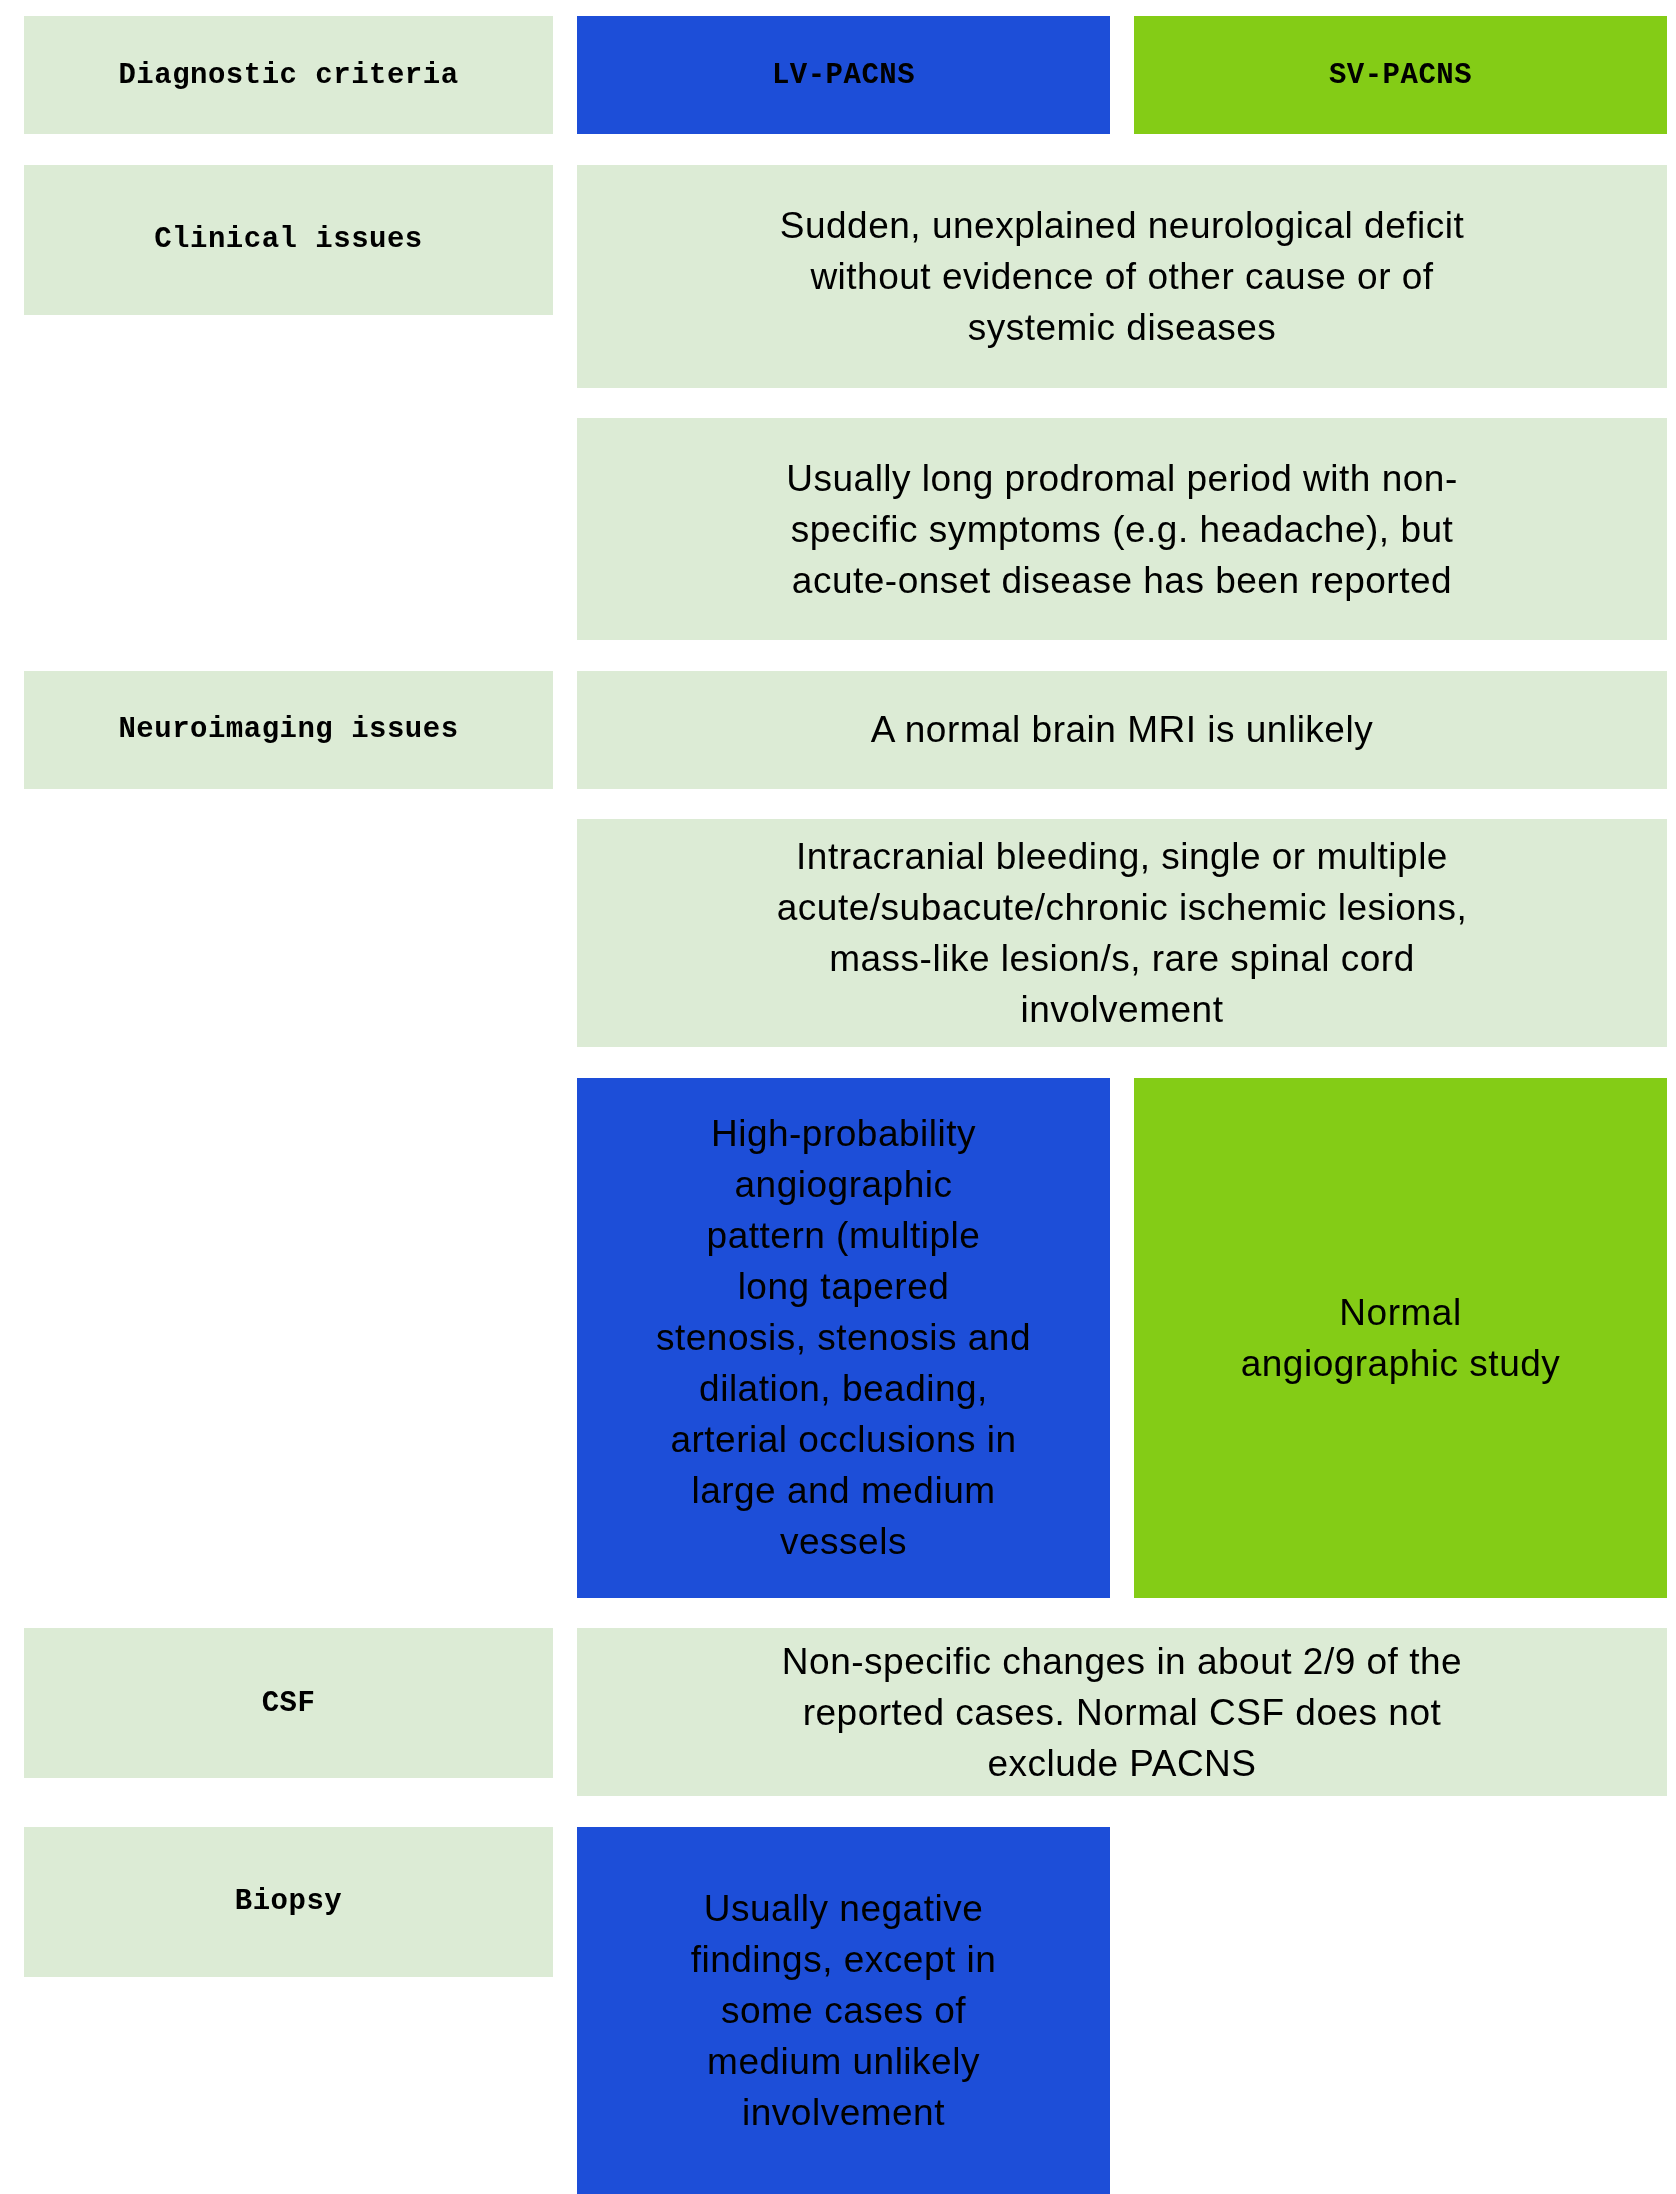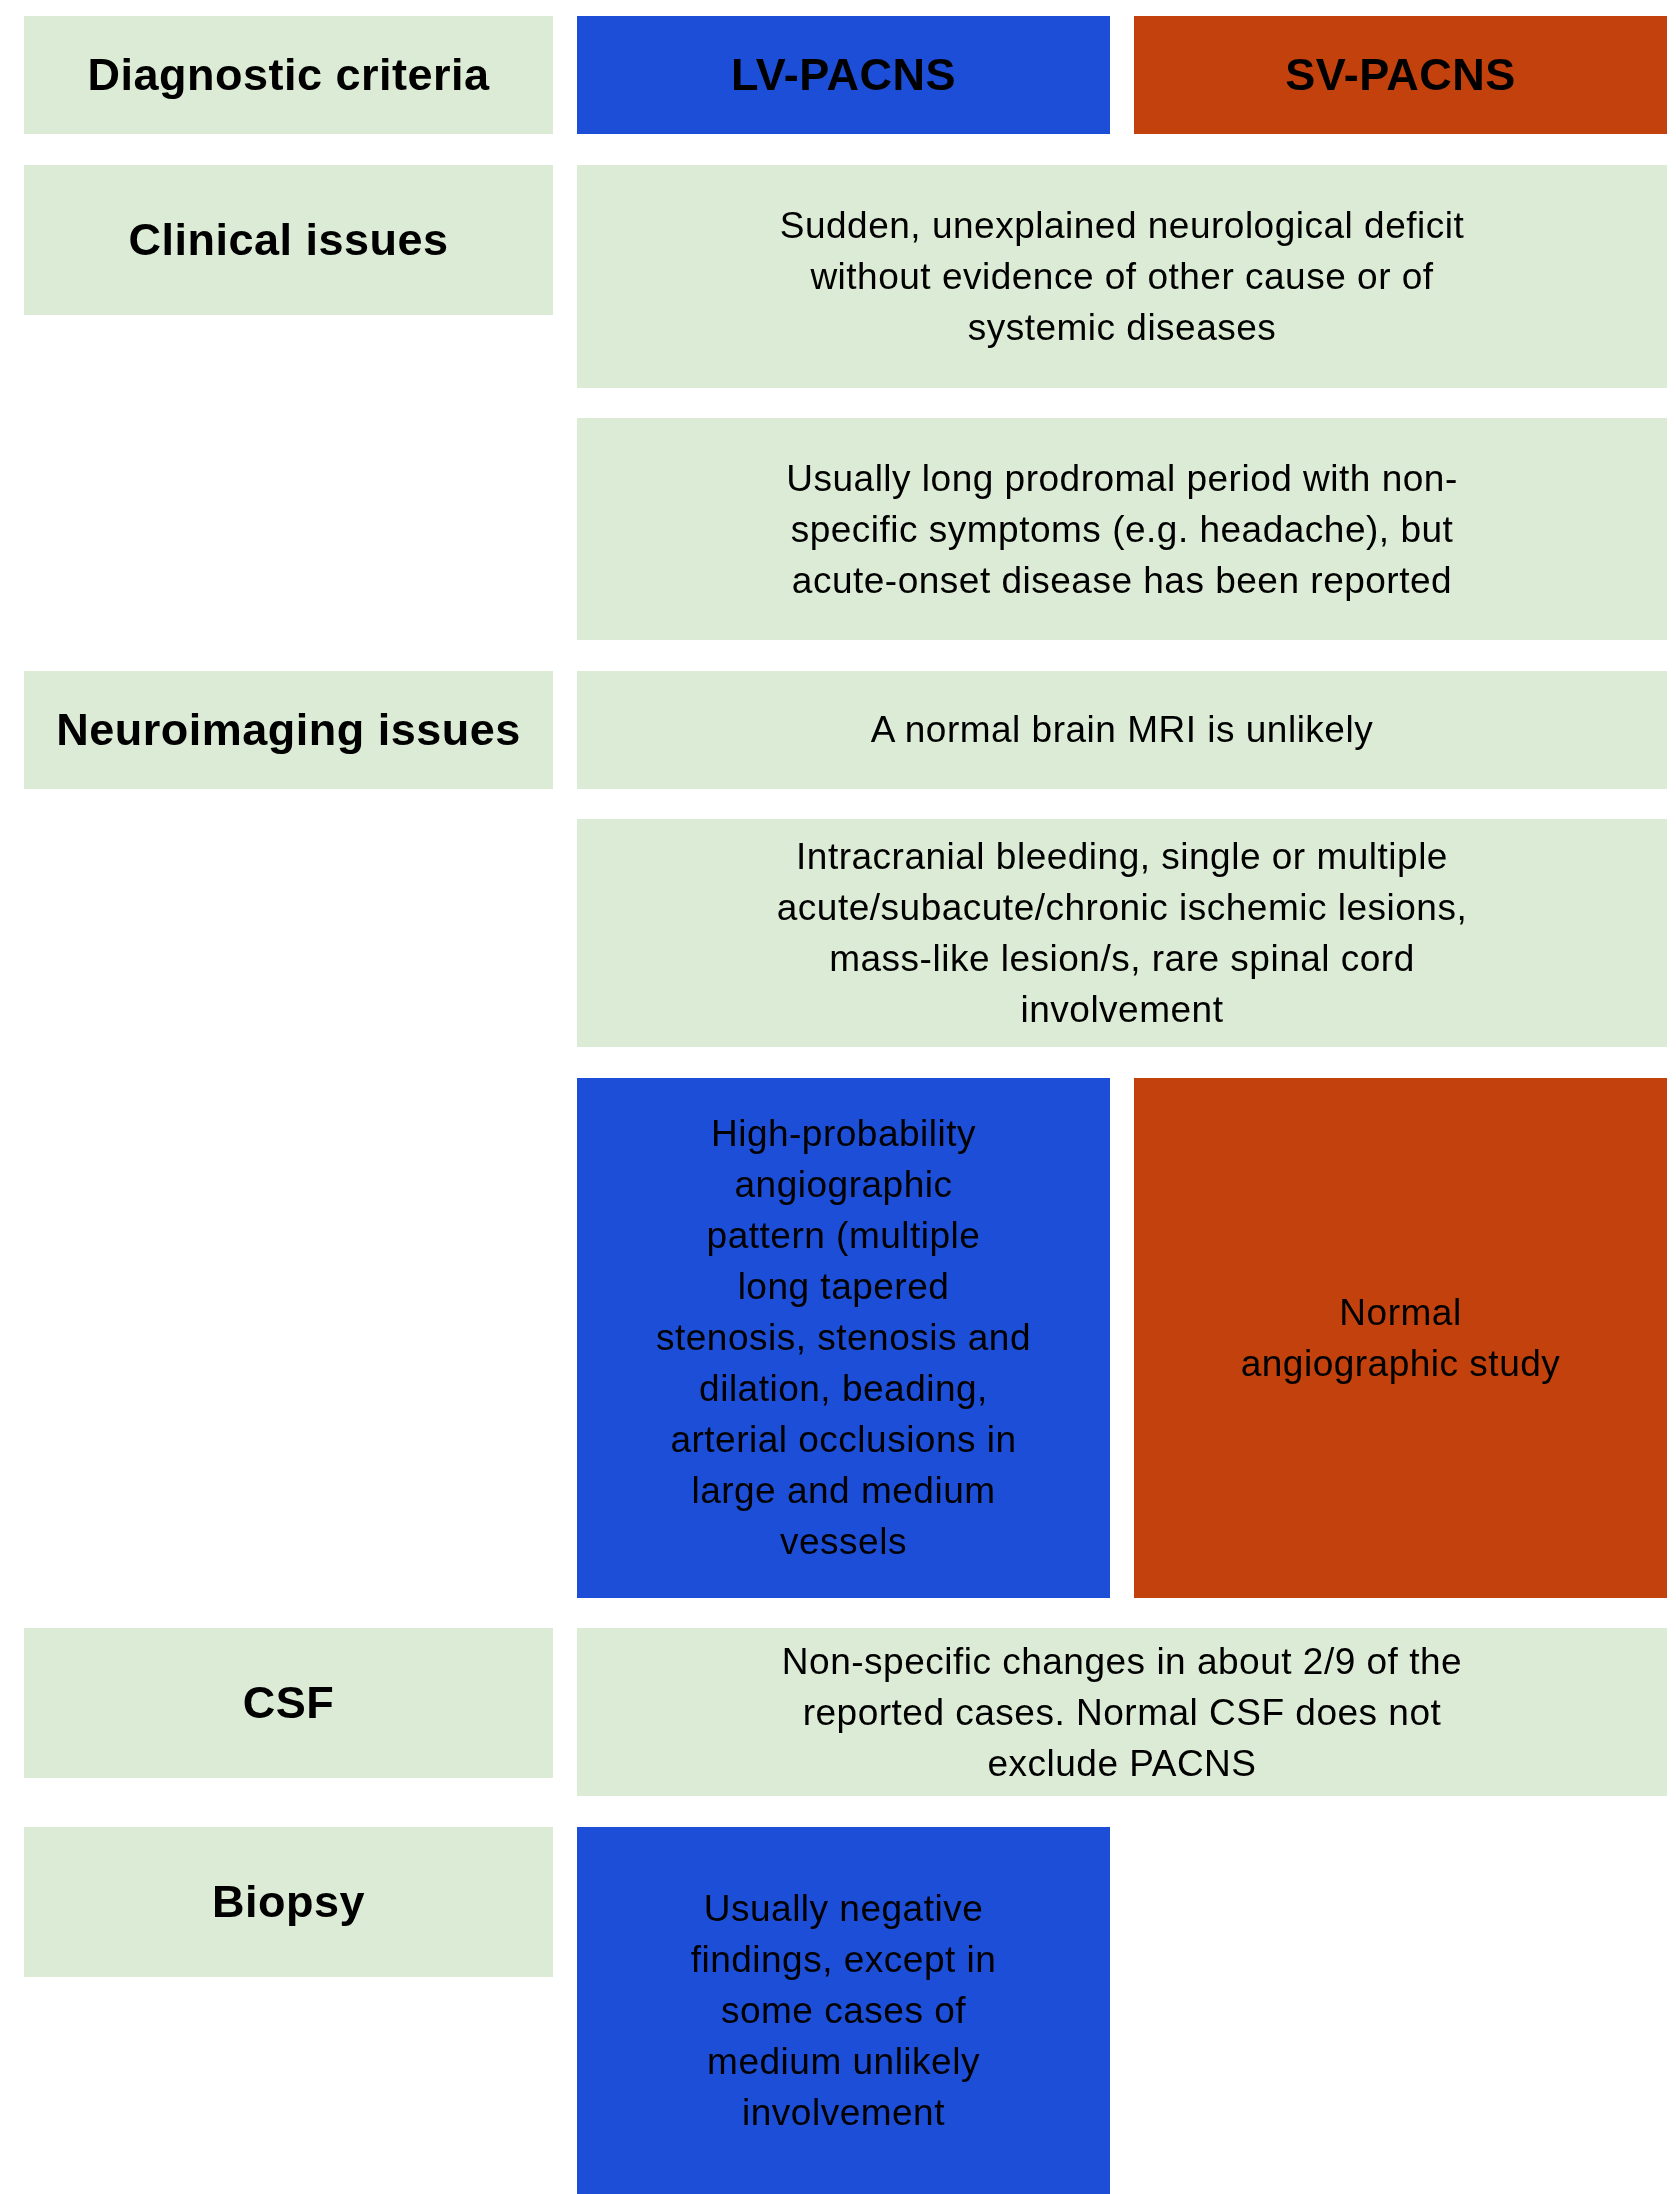--- a/index.html
+++ b/index.html
@@ -16,22 +16,22 @@
     grid-template-rows:118px 223px 222px 118px 228px 520px 168px 368px;
     column-gap:24px;row-gap:30.5px;
   }
   .cell{
     display:flex;align-items:center;justify-content:center;
     text-align:center;white-space:pre-line;
     padding:5.4px 15.2px;box-sizing:border-box;
   }
   .green{background:#dcebd5;}
   .blue{background:#1d4ed8;}
-  .orange{background:#c2410c;}
-  .hdr{font-weight:bold;font-size:45px;letter-spacing:0.5px;}
+  .orange{background:#84cc16;}
+  .hdr{font-weight:bold;font-size:29px;letter-spacing:0.5px;font-family:Liberation Mono, monospace;}
   .bodytxt{font-size:37px;line-height:51px;letter-spacing:0.5px;}
   .toplabel{height:150px;align-self:start;}
 </style>
 </head>
 <body>
 
 <div class="page">
   <div class="tbl">
 
     <div class="cell green hdr" style="grid-area:1/1">Diagnostic criteria</div>

